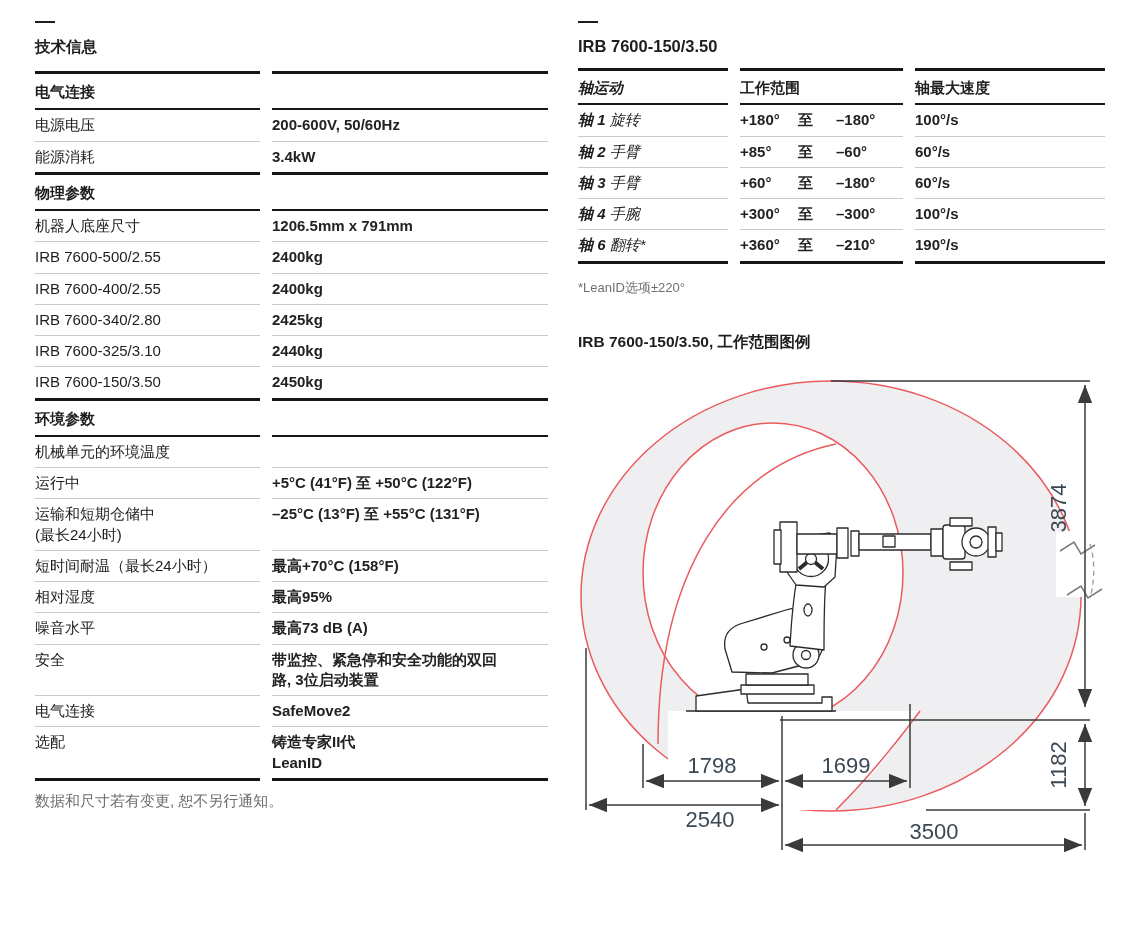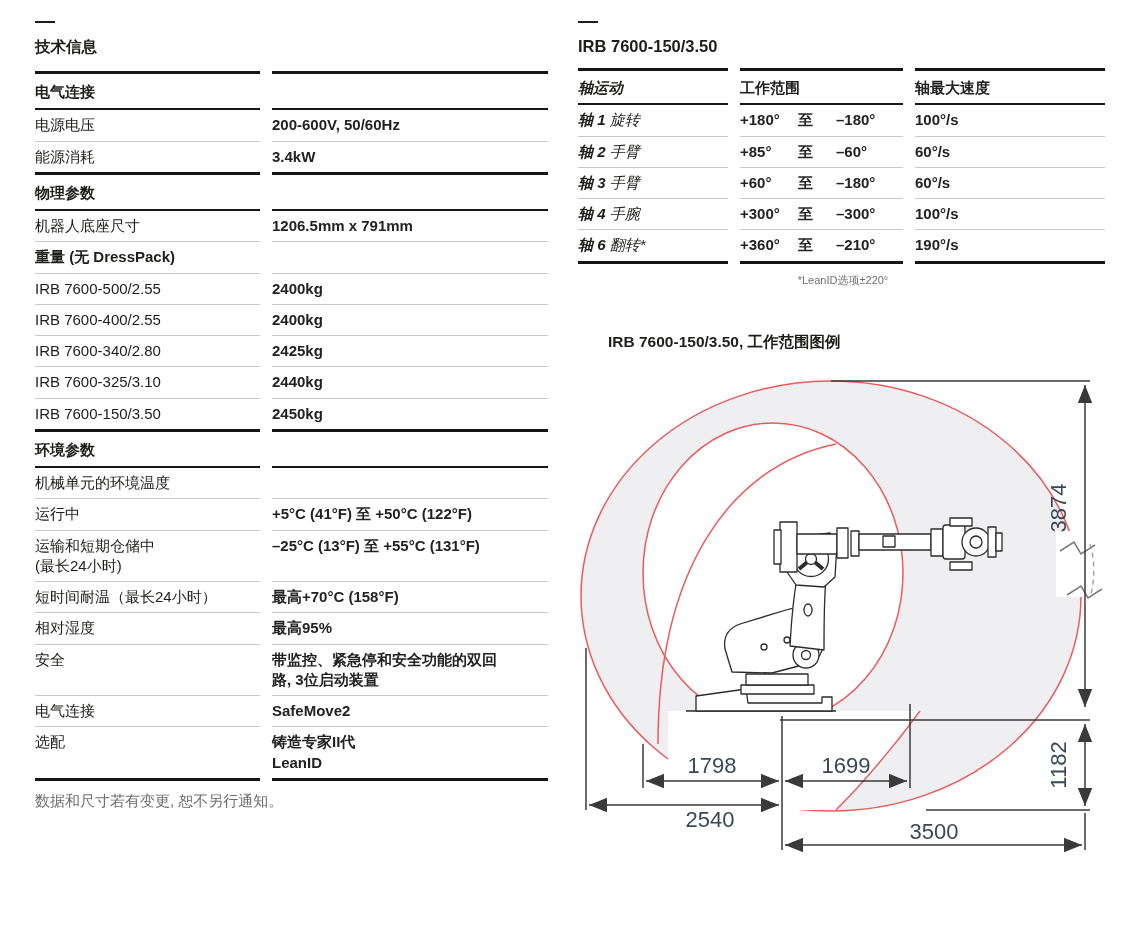--- a/index.html
+++ b/index.html
@@ -31,22 +31,22 @@
   tr.nob td{border-bottom:none;}
   tr.end td{border-bottom:3px solid #161616;}
   td.indent{padding-left:26px;}
   td.blbl{font-weight:bold;}
   td.val, td.c2, td.c3{font-weight:bold;color:#222;}
   td.axis b{font-weight:bold;}
   td.axis span.motion{font-weight:normal;}
   .r-from{display:inline-block;width:58px;}
   .r-sep{display:inline-block;width:38px;}
   .footer-note{font-size:15px;color:#6d6d6d;margin-top:11px;}
-  .axis-foot{font-size:11px;color:#6f6f6f;margin-top:9px;font-weight:normal;text-align:center;}
-  .diagram-title{position:absolute;left:608px;top:332px;font-weight:bold;font-size:15.5px;margin:0;}
+  .axis-foot{font-size:13px;color:#6f6f6f;margin-top:15px;font-weight:normal;}
+  .diagram-title{position:absolute;left:578px;top:332px;font-weight:bold;font-size:15.5px;margin:0;}
   .diagram-svg{position:absolute;left:578px;top:348px;}
   svg text.dim{font-family:"Liberation Sans","DejaVu Sans",sans-serif;font-size:22px;fill:#3b4854;}
 </style>
 </head>
 <body>
 
 <div class="col-left">
   <div class="dash">—</div>
   <div class="page-title">技术信息</div>
 
@@ -67,24 +67,20 @@
 
     <tr class="sect">
       <td class="lbl">物理参数</td>
       <td class="val"></td>
     </tr>
     <tr>
       <td class="lbl">机器人底座尺寸</td>
       <td class="val">1206.5mm x 791mm</td>
     </tr>
     <tr>
-      <td class="lbl blbl">重量 (无 DressPack)</td>
-      <td class="val"></td>
-    </tr>
-    <tr>
       <td class="lbl indent">IRB 7600-500/2.55</td>
       <td class="val">2400kg</td>
     </tr>
     <tr>
       <td class="lbl indent">IRB 7600-400/2.55</td>
       <td class="val">2400kg</td>
     </tr>
     <tr>
       <td class="lbl indent">IRB 7600-340/2.80</td>
       <td class="val">2425kg</td>
@@ -115,20 +111,24 @@
 (最长24小时)</td>
       <td class="val">–25°C (13°F) 至 +55°C (131°F)</td>
     </tr>
     <tr>
       <td class="lbl">短时间耐温（最长24小时）</td>
       <td class="val">最高+70°C (158°F)</td>
     </tr>
     <tr>
       <td class="lbl">相对湿度</td>
       <td class="val">最高95%</td>
+    </tr>
+    <tr>
+      <td class="lbl">噪音水平</td>
+      <td class="val">最高73 dB (A)</td>
     </tr>
     <tr>
       <td class="lbl">安全</td>
       <td class="val">带监控、紧急停和安全功能的双回
 路, 3位启动装置</td>
     </tr>
     <tr>
       <td class="lbl">电气连接</td>
       <td class="val">SafeMove2</td>
     </tr>

